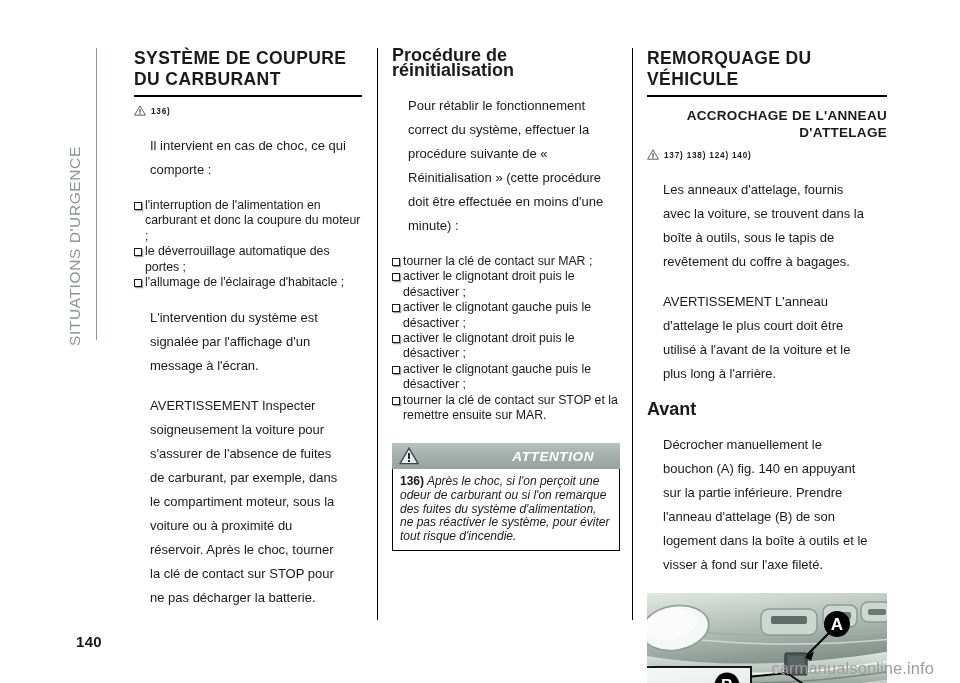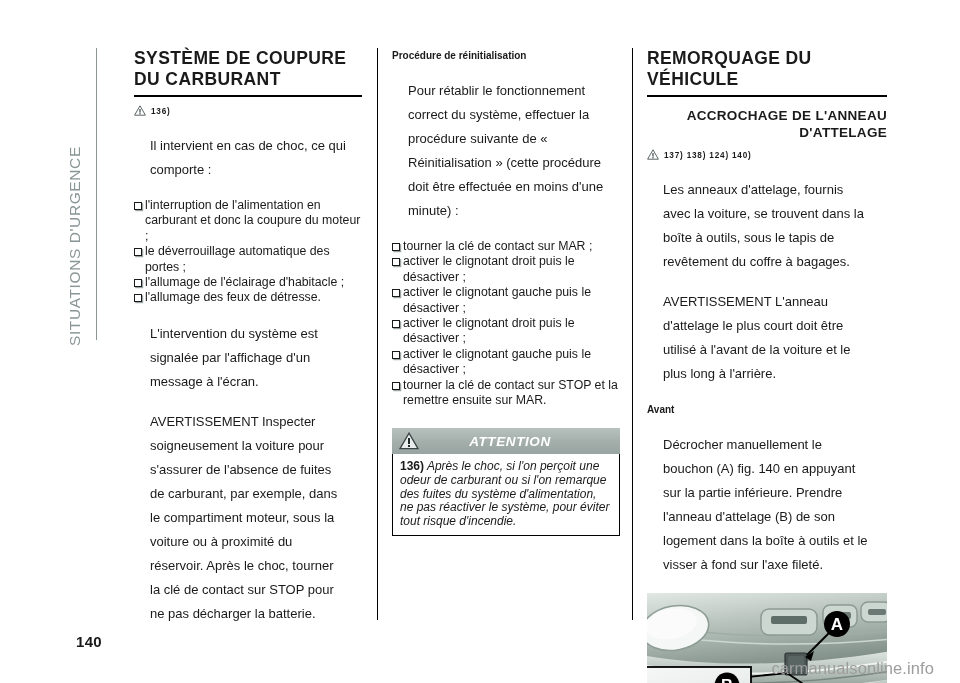--- a/index.html
+++ b/index.html
@@ -88,21 +88,21 @@
   h2.subtitle {
     font-size: 13.5px;
     line-height: 16.5px;
     font-weight: bold;
     letter-spacing: 0.3px;
     margin: 11px 0 0 0;
     text-transform: uppercase;
     text-align: right;
   }
   h3.minor {
-    font-size: 10px;
+    font-size: 18px;
     line-height: 15px;
     font-weight: bold;
     margin: 0;
   }
 
   
   p.body {
     font-size: 13px;
     line-height: 24px;
     margin: 16px;
@@ -153,21 +153,21 @@
     background: linear-gradient(180deg,#b7c1bd 0%, #a3aeab 55%, #98a4a1 100%);
   }
   .attn-bar .icon {
     width: 34px;
     display: flex;
     align-items: center;
     justify-content: center;
   }
   .attn-bar .label {
     flex: 1;
-    text-align: center;
+    text-align: right;
     font-size: 13.5px;
     font-weight: bold;
     font-style: italic;
     color: #ffffff;
     letter-spacing: 0.6px;
     padding-right: 26px;
   }
   .attn-body {
     border: 1.3px solid #000;
     border-top: none;
@@ -255,21 +255,20 @@
       </span>
       <span class="refnums">136)</span>
     </div>
 
     <p class="body">Il intervient en cas de choc, ce qui comporte :</p>
 
     <ul class="sq">
       <li><span class="sqbullet"></span><span>l'interruption de l'alimentation en carburant et donc la coupure du moteur ;</span></li>
       <li><span class="sqbullet"></span><span>le déverrouillage automatique des portes ;</span></li>
       <li><span class="sqbullet"></span><span>l'allumage de l'éclairage d'habitacle ;</span></li>
-      <li><span class="sqbullet"></span><span>l'allumage des feux de détresse.</span></li>
     </ul>
 
     <p class="body">L'intervention du système est signalée par l'affichage d'un message à l'écran.</p>
 
     <p class="body gap">AVERTISSEMENT Inspecter soigneusement la voiture pour s'assurer de l'absence de fuites de carburant, par exemple, dans le compartiment moteur, sous la voiture ou à proximité du réservoir. Après le choc, tourner la clé de contact sur STOP pour ne pas décharger la batterie.</p>
   </div>
 
   <div class="col" id="col2">
     <h3 class="minor">Procédure de réinitialisation</h3>
     <p class="body">Pour rétablir le fonctionnement correct du système, effectuer la procédure suivante de « Réinitialisation » (cette procédure doit être effectuée en moins d'une minute) :</p>

